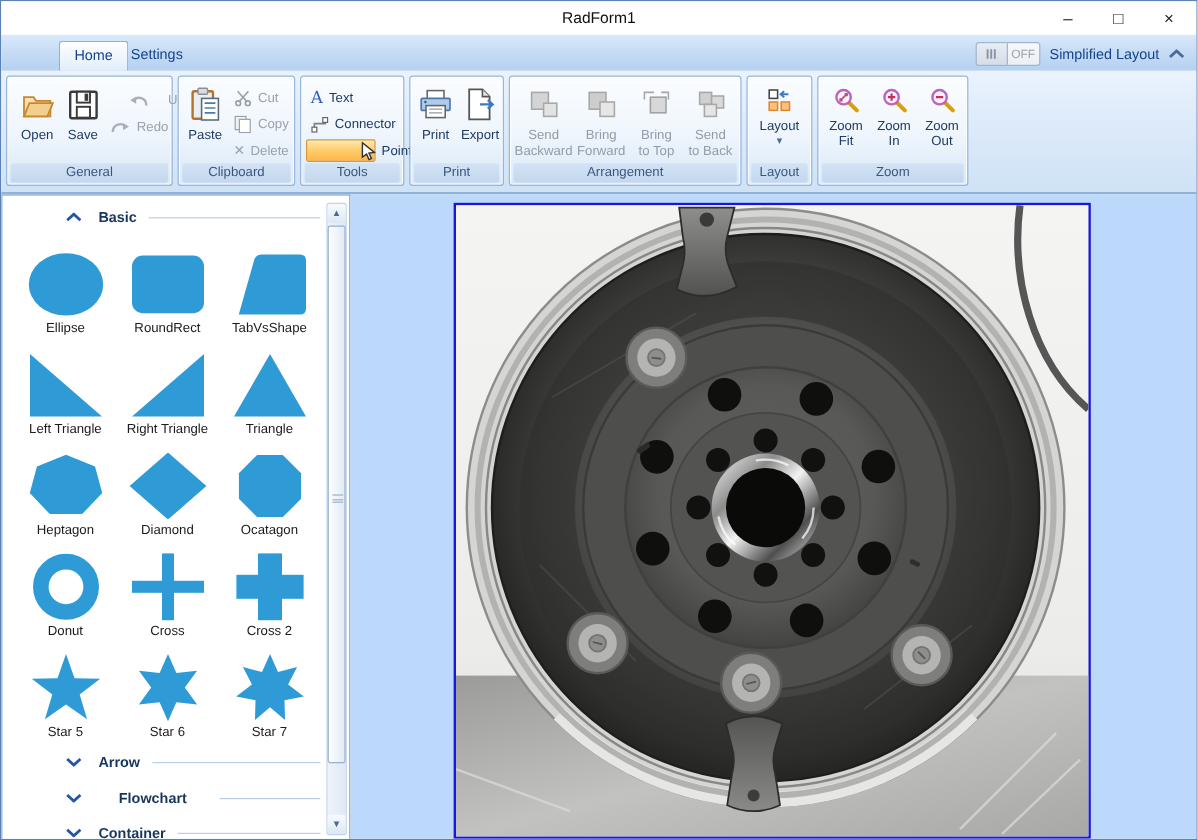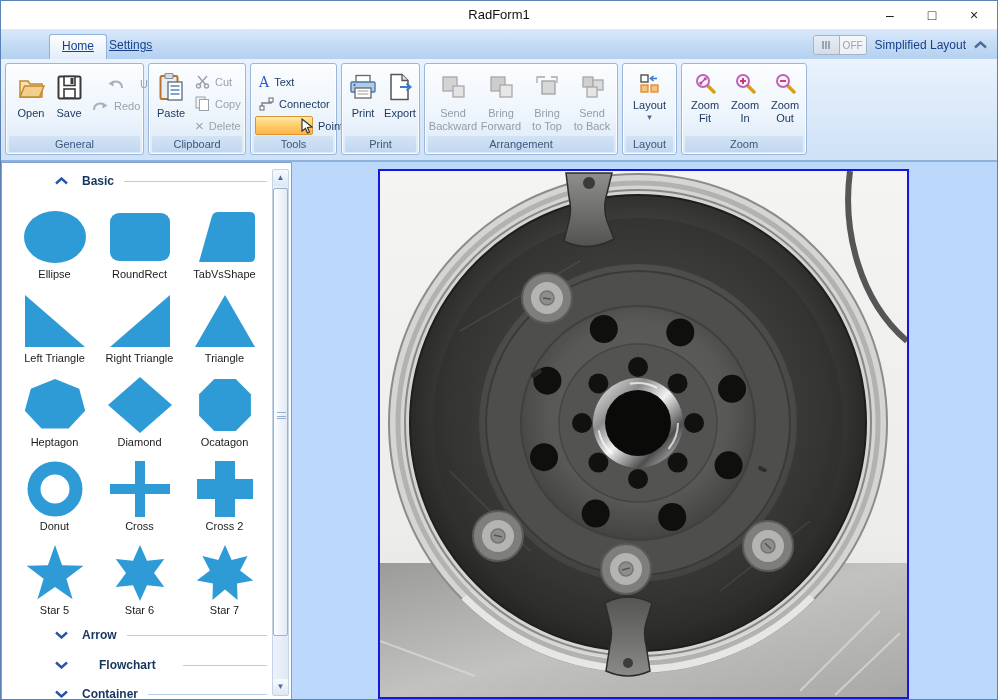--- a/index.html
+++ b/index.html
@@ -8,21 +8,21 @@
   #window { position:relative; width:998px; height:700px; background:#fff; border:1px solid #5a82b4; overflow:hidden; }
 
   
   #titlebar { position:absolute; left:0; top:0; width:100%; height:28px; background:#ffffff; }
   #title { position:absolute; left:0; right:0; top:6px; text-align:center; font-size:13px; color:#111; }
   .winbtn { position:absolute; top:3px; width:30px; height:22px; text-align:center; font-size:14px; color:#222; line-height:22px; cursor:default; }
 
   
   #tabrow { position:absolute; left:0; top:28px; width:100%; height:30px;
             background:linear-gradient(180deg,#d9e9fb 0%,#c3daf4 55%,#b4d1f0 100%); }
-  .tab { position:absolute; top:5px; height:25px; padding:4px 12px 0 12px; font-size:12px; color:#15428b;text-decoration:underline; }
+  .tab { position:absolute; top:5px; height:25px; padding:4px 12px 0 12px; font-size:12px; color:#15428b; }
   .tab.selected { background:linear-gradient(180deg,#fefefe,#eaf2fc 70%,#e2edfa);
                   border:1px solid #8db2dd; border-bottom:none; border-radius:3px 3px 0 0; }
   #tab-right { position:absolute; right:10px; top:5px; height:22px; display:flex; align-items:center; gap:8px; }
   .toggle { display:flex; border:1px solid #a4b4ca; border-radius:3px; overflow:hidden; height:20px; }
   .toggle-seg { width:26px; height:100%; display:flex; align-items:center; justify-content:center; }
   .toggle-seg.grip { background:linear-gradient(#e8edf4,#d6dde8); border-right:1px solid #a4b4ca; }
   .toggle-seg.off  { background:linear-gradient(#f6f8fb,#eceff4); font-size:10px; color:#9aa3ad; }
   #simplified-label { font-size:12px; color:#15428b; }
 
   

